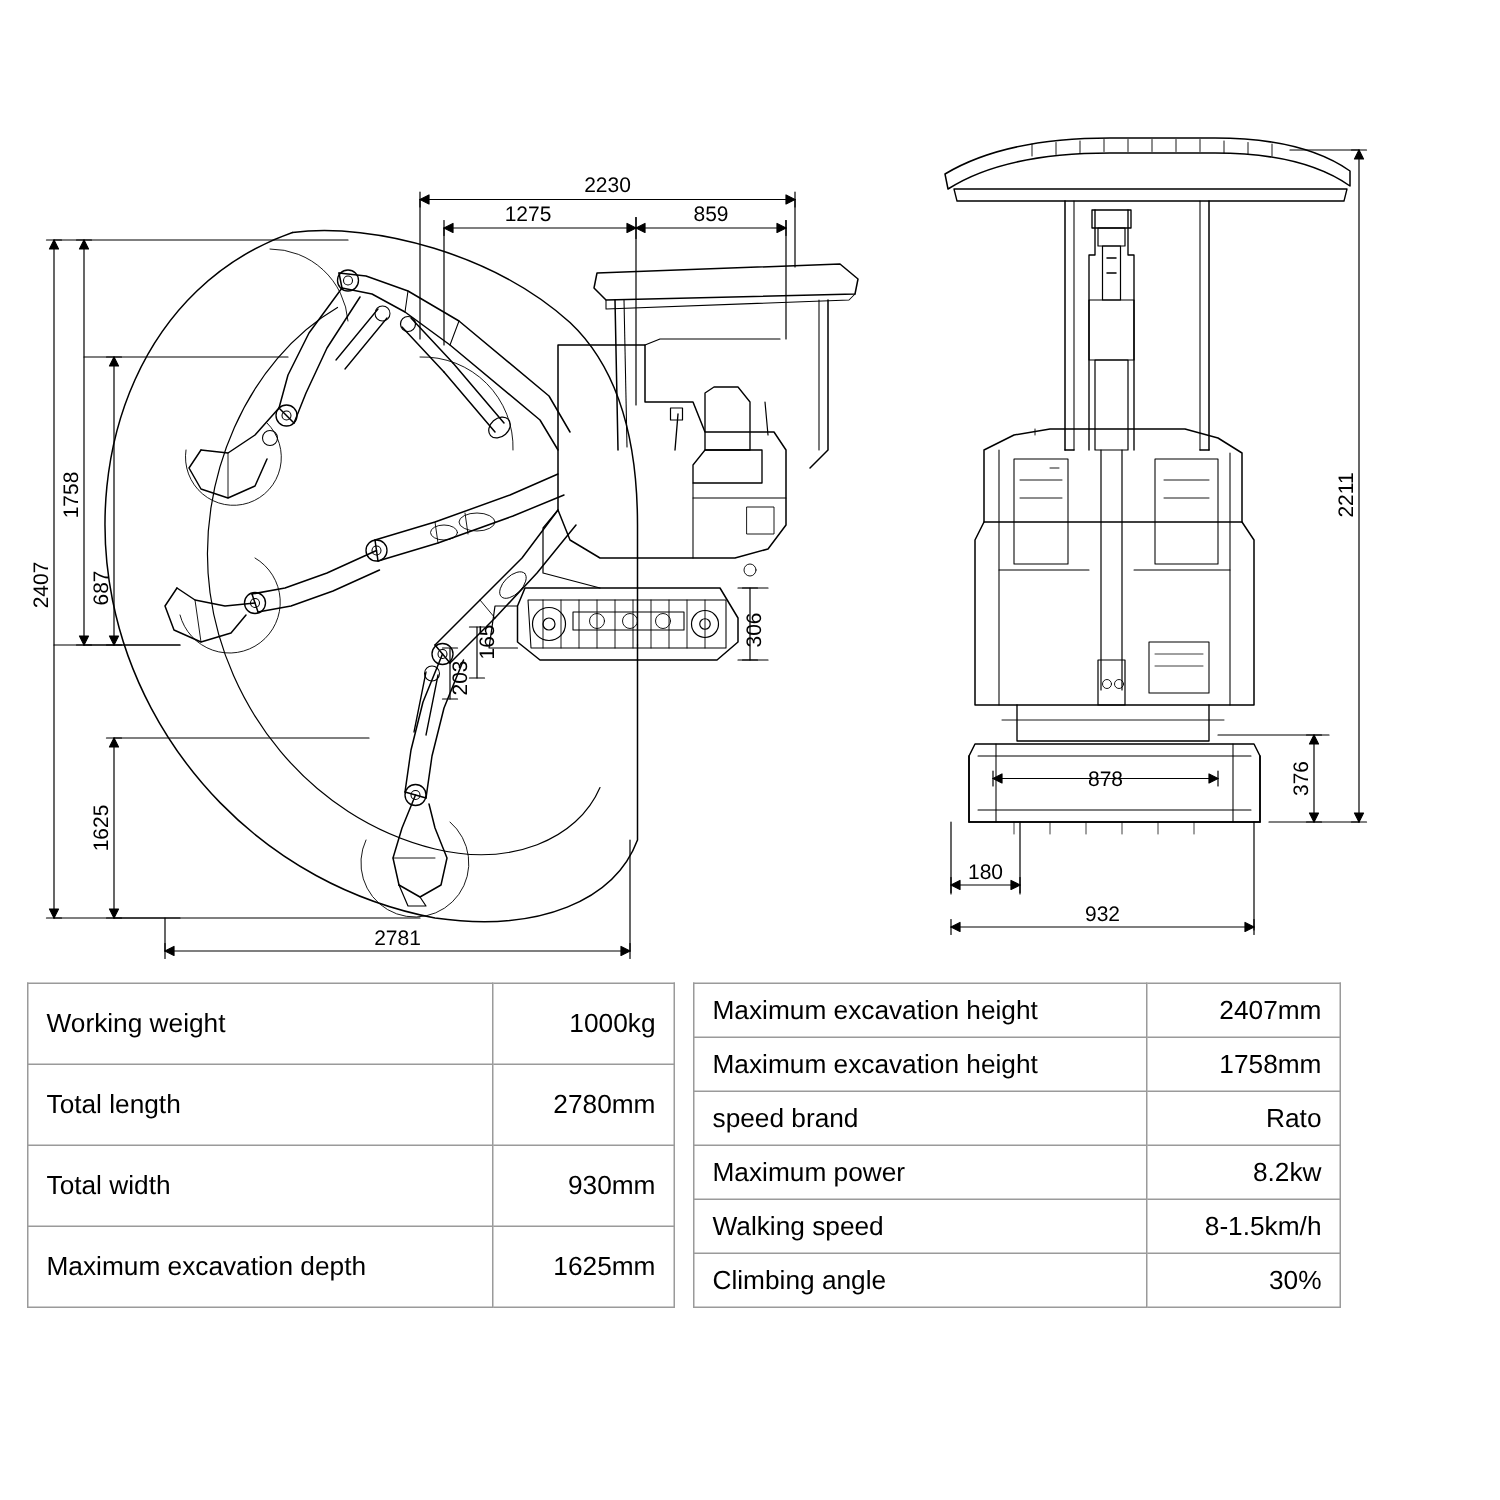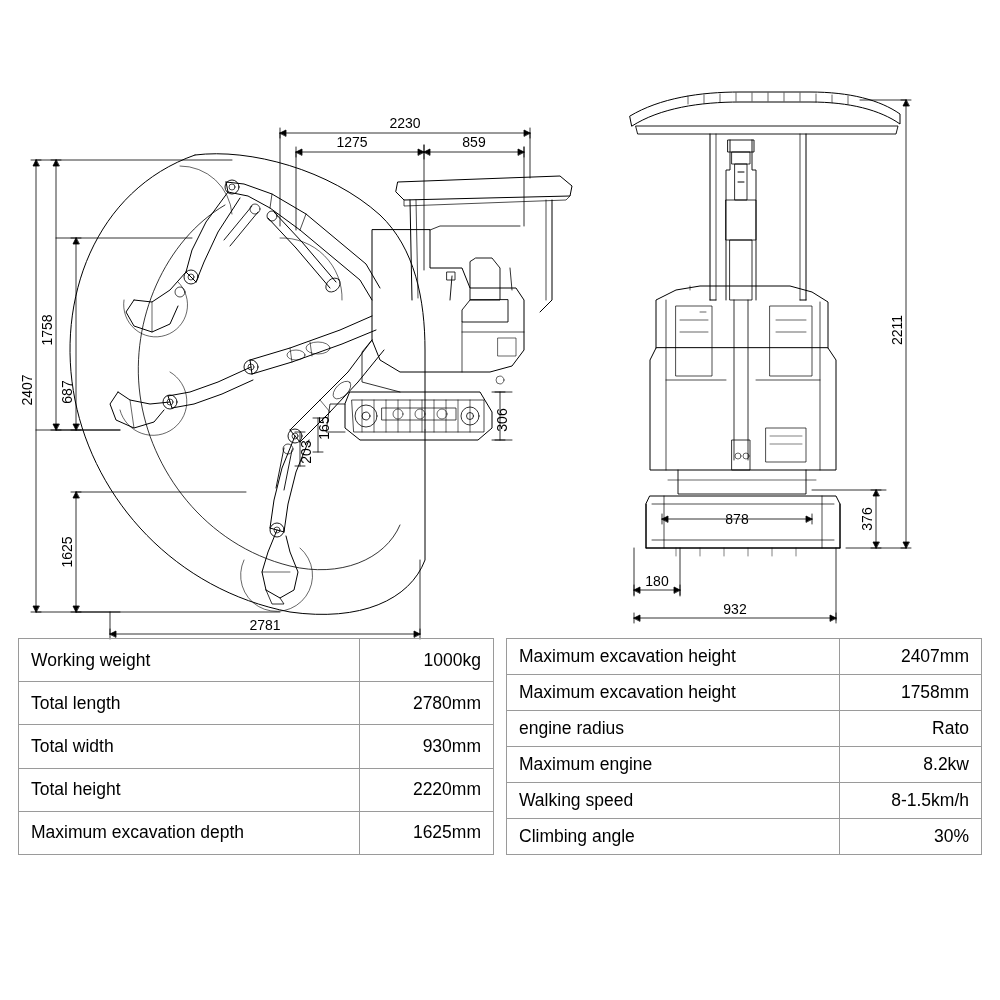--- a/index.html
+++ b/index.html
@@ -27,22 +27,22 @@
     top: 0;
     width: 1000px;
     height: 670px;
   }
   .drawing svg {
     display: block;
   }
   .specs {
     position: absolute;
     left: 18px;
-    top: 638px;
-    width: 964px;
+    top: 655px;
+    width: 876px;
     display: flex;
     gap: 12px;
   }
   .spec-table {
     flex: 1 1 0;
     border-collapse: collapse;
     border: 1px solid #9a9a9a;
     table-layout: fixed;
   }
   .spec-table td {
@@ -440,46 +440,42 @@
         </tr>
         <tr>
           <td class="spec-label">Total length</td>
           <td class="spec-value">2780mm</td>
         </tr>
         <tr>
           <td class="spec-label">Total width</td>
           <td class="spec-value">930mm</td>
         </tr>
         <tr>
-          <td class="spec-label">Total height</td>
-          <td class="spec-value">2220mm</td>
-        </tr>
-        <tr>
           <td class="spec-label">Maximum excavation depth</td>
           <td class="spec-value">1625mm</td>
         </tr>
       </tbody>
     </table>
 
     <table class="spec-table">
       <tbody>
         <tr>
           <td class="spec-label">Maximum excavation height</td>
           <td class="spec-value">2407mm</td>
         </tr>
         <tr>
           <td class="spec-label">Maximum excavation height</td>
           <td class="spec-value">1758mm</td>
         </tr>
         <tr>
-          <td class="spec-label">engine radius</td>
+          <td class="spec-label">speed brand</td>
           <td class="spec-value">Rato</td>
         </tr>
         <tr>
-          <td class="spec-label">Maximum engine</td>
+          <td class="spec-label">Maximum power</td>
           <td class="spec-value">8.2kw</td>
         </tr>
         <tr>
           <td class="spec-label">Walking speed</td>
           <td class="spec-value">8-1.5km/h</td>
         </tr>
         <tr>
           <td class="spec-label">Climbing angle</td>
           <td class="spec-value">30%</td>
         </tr>

